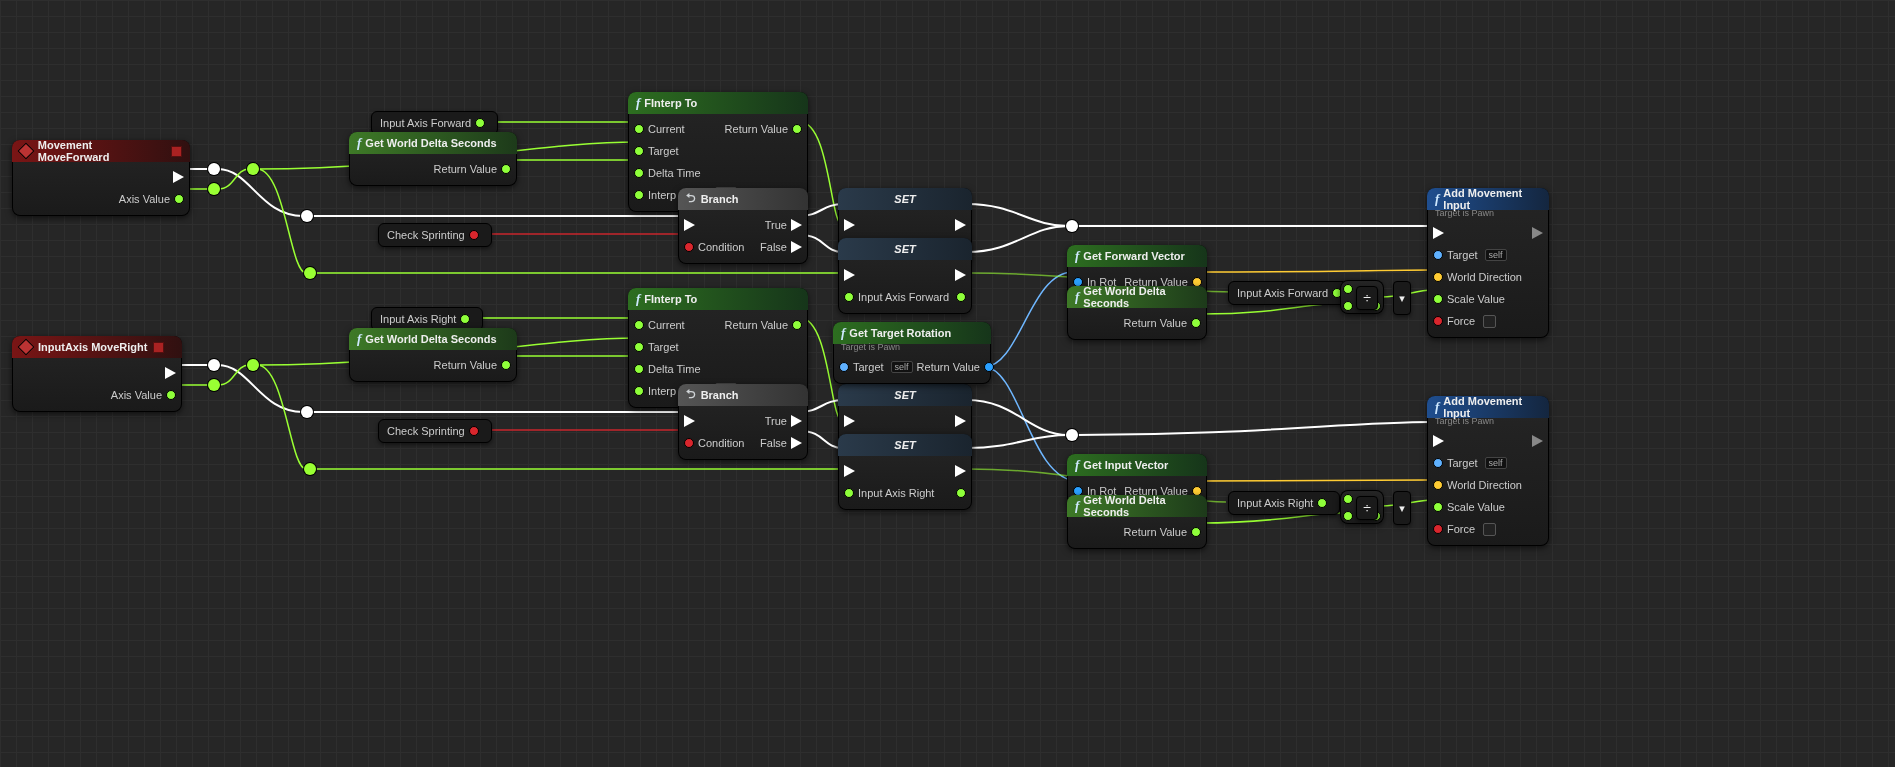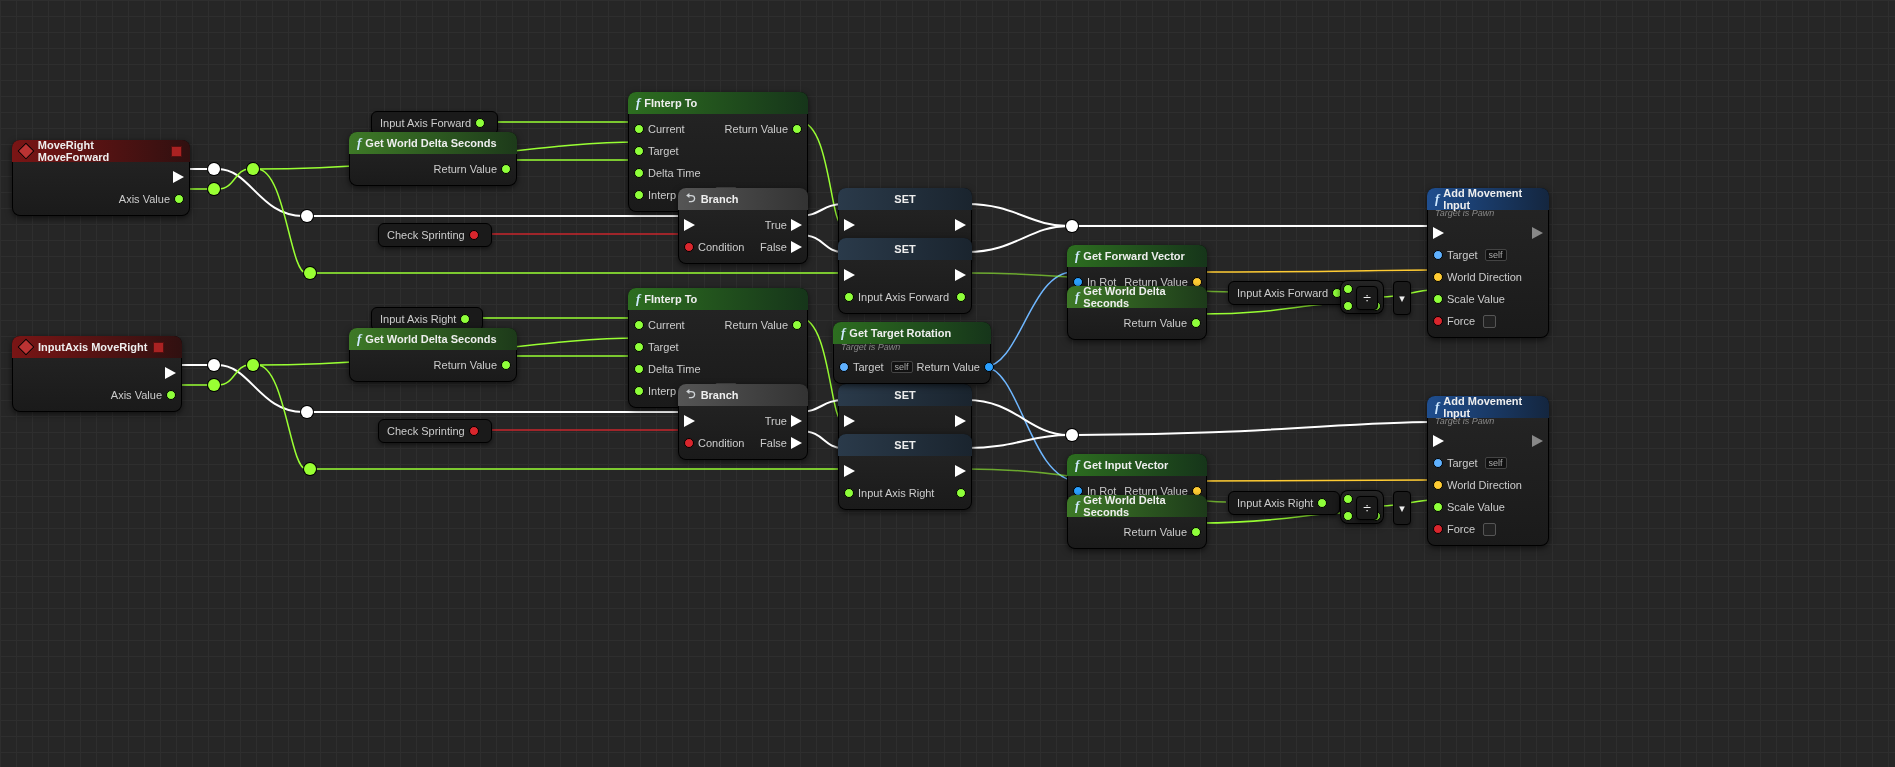--- a/index.html
+++ b/index.html
@@ -7,21 +7,21 @@
   body{background-image:
        linear-gradient(#2e2e2e 1px,transparent 1px),
        linear-gradient(90deg,#2e2e2e 1px,transparent 1px);
        background-size:16px 16px;}
   svg.wires{position:absolute;inset:0;width:1895px;height:767px;pointer-events:none;}
 
   .node{position:absolute;border-radius:8px;background:linear-gradient(#252525,#1a1a1a);
         box-shadow:0 2px 6px rgba(0,0,0,.6),inset 0 0 0 1px #000;}
   .node .head{height:22px;border-radius:8px 8px 0 0;display:flex;align-items:center;padding:0 8px;
               font-weight:bold;color:#eee;font-size:11px;}
-  .node .sub{font-size:9px;font-style:italic;color:#888;padding:0 8px;margin-top:-2px;}
+  .node .sub{font-size:9px;color:#888;padding:0 8px;margin-top:-2px;}
   .node .body{padding:4px 6px 6px 6px;}
   .row{display:flex;align-items:center;height:22px;}
   .row .lbl{padding:0 4px;white-space:nowrap;}
   .row.right{justify-content:flex-end;}
   .pin{width:10px;height:10px;border-radius:50%;border:1px solid #000;box-sizing:border-box;
        background:#444;display:inline-block;flex:none;}
   .pin.exec{width:0;height:0;border-radius:0;background:none;border:none;
             border-top:6px solid transparent;border-bottom:6px solid transparent;border-left:11px solid #fff;}
   .pin.exec.hollow{border-left:11px solid #888;}
   .pin.green{background:#8fff3a;}
@@ -30,21 +30,21 @@
   .pin.yellow{background:#ffcc33;}
   .pin.struct{background:#2aa0ff;}
   .spacer{flex:1;}
 
   
   .h-red{background:linear-gradient(90deg,#7a1515,#301010);}
   .h-green{background:linear-gradient(90deg,#2d6e20,#16351a);}
   .h-fgreen{background:linear-gradient(90deg,#3e7a27,#1d3a1a);}
   .h-grey{background:linear-gradient(90deg,#555,#333);}
   .h-blue{background:linear-gradient(90deg,#1f4e8f,#14263f);}
-  .h-set{background:linear-gradient(90deg,#2a3a4a,#1a242e);}
+  .h-set{background:linear-gradient(90deg,#2a3a4a,#1a242e);font-style:italic;}
 
   .pill{background:#1a1a1a;border:1px solid #000;border-radius:6px;height:22px;display:flex;
         align-items:center;padding:0 8px;position:absolute;box-shadow:0 2px 4px rgba(0,0,0,.5);}
   .pill .pin{margin:0 4px;}
   .inputbox{background:#111;border:1px solid #444;border-radius:2px;color:#ccc;font-size:10px;
             padding:0 3px;height:14px;line-height:14px;width:14px;text-align:center;display:inline-block;}
   .selfbox{background:#111;border:1px solid #444;border-radius:2px;color:#aaa;font-size:9px;
            padding:0 3px;margin-left:3px;}
   .chk{width:11px;height:11px;background:#222;border:1px solid #555;border-radius:2px;display:inline-block;margin-left:4px;}
 
@@ -146,21 +146,21 @@
 <div class="reroute" style="left:208px;top:359px;background:#fff"></div>
 <div class="reroute" style="left:208px;top:379px;background:#99ff33"></div>
 <div class="reroute" style="left:247px;top:359px;background:#99ff33"></div>
 <div class="reroute" style="left:301px;top:406px;background:#fff"></div>
 <div class="reroute" style="left:304px;top:463px;background:#99ff33"></div>
 <div class="reroute" style="left:1066px;top:429px;background:#fff"></div>
 
 <div class="node" style="left:12px;top:140px;width:178px;">
   <div class="head h-red">
       <span class="diamond"></span>
-   <span>MoveRight MoveForward</span>
+   <span>Movement MoveForward</span>
    <span class="stopsq"></span>
     </div>
   <div class="body">
     <div class="row right">
         <span class="spacer"></span>
         <span class="pin exec"></span>
       </div>
     <div class="row right">
         <span class="lbl">Axis Value</span>
         <span class="pin green"></span>

